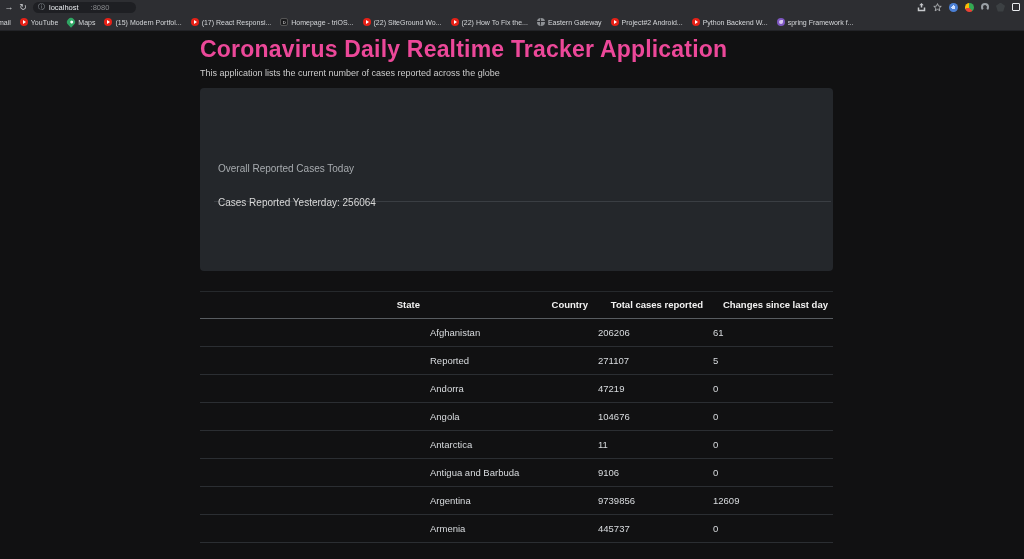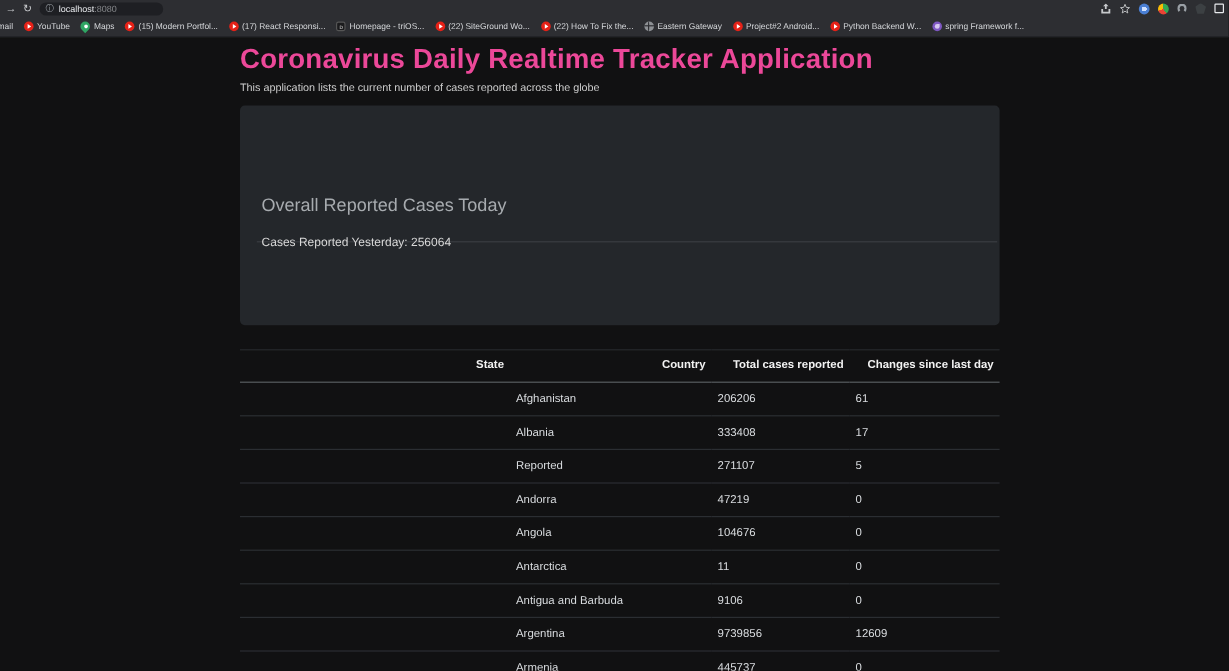--- a/index.html
+++ b/index.html
@@ -20,21 +20,21 @@
     color: #c7c9cc; font-size: 9px; line-height: 14px; width: 14px; text-align: center;
     flex: 0 0 auto; cursor: pointer;
   }
   .urlbar {
     margin-left: 3px; height: 11px; width: 103px; background: #1e1f23;
     border-radius: 6px; display: flex; align-items: center; padding: 4px 5px;
     flex: 0 0 auto;
   }
   .urlbar .info { color: #9aa0a6; font-size: 7px; margin-right: 4px; }
   .urlbar .host { color: #e8eaed; font-size: 7.5px; }
-  .urlbar .port { color: #87898c; font-size: 7.5px; }
+  .urlbar .port { color: #87898c; font-size: 7.5px; margin-left: 12px; }
   .tb-right { position: absolute; right: 4px; top: 0; height: 14px; display: flex; align-items: center; gap: 7px; }
   .tb-right svg { display: block; }
   .ext-dot { width: 9px; height: 9px; border-radius: 50%; display: inline-block; }
   .ext-blue   { background: radial-gradient(circle at 50% 50%, #cfe0ff 0 2px, #4a7fd4 2px); }
   .ext-multi  { background: conic-gradient(#34a853 0 40%, #ea4335 40% 70%, #fbbc05 70% 100%); }
   .ext-arc    { background: transparent; border: 2px solid #9aa0a6; border-bottom-color: transparent; border-radius: 50%; width: 8px; height: 8px; }
   .ext-dark   { background: #3c4043; clip-path: polygon(50% 0, 100% 35%, 80% 100%, 20% 100%, 0 35%); width: 9px; height: 9px; border-radius: 2px;}
   .side-panel { width: 8px; height: 8px; border: 1.5px solid #e8eaed; border-radius: 1px; }
 
   .bookmarks {
@@ -71,21 +71,21 @@
   .stat-card {
     position: absolute; left: 200px; top: 56px; width: 633px; height: 183px;
     background: #24272b; border-radius: 4px; padding: 0 18px;
   }
   .stat-number {
     position: absolute; left: 18px; top: 25px;
     font-size: 35px; font-weight: 300; color: #e9e9e9;
   }
   .stat-label {
     position: absolute; left: 18px; top: 75px;
-    font-size: 15px; color: #a7abaf;
+    font-size: 10px; color: #a7abaf;
   }
   .stat-divider {
     position: absolute; left: 14px; right: 2px; top: 113px;
     border: none; border-top: 1px solid #3a3e43;
   }
   .stat-yesterday {
     position: absolute; left: 18px; top: 109px;
     font-size: 10px; color: #d8d8d8;
   }
 
@@ -217,26 +217,20 @@
     </thead>
     <tbody>
       <tr>
         <td></td>
         <td>Afghanistan</td>
         <td>206206</td>
         <td>61</td>
       </tr>
       <tr>
         <td></td>
-        <td>Albania</td>
-        <td>333408</td>
-        <td>17</td>
-      </tr>
-      <tr>
-        <td></td>
         <td>Reported</td>
         <td>271107</td>
         <td>5</td>
       </tr>
       <tr>
         <td></td>
         <td>Andorra</td>
         <td>47219</td>
         <td>0</td>
       </tr>

